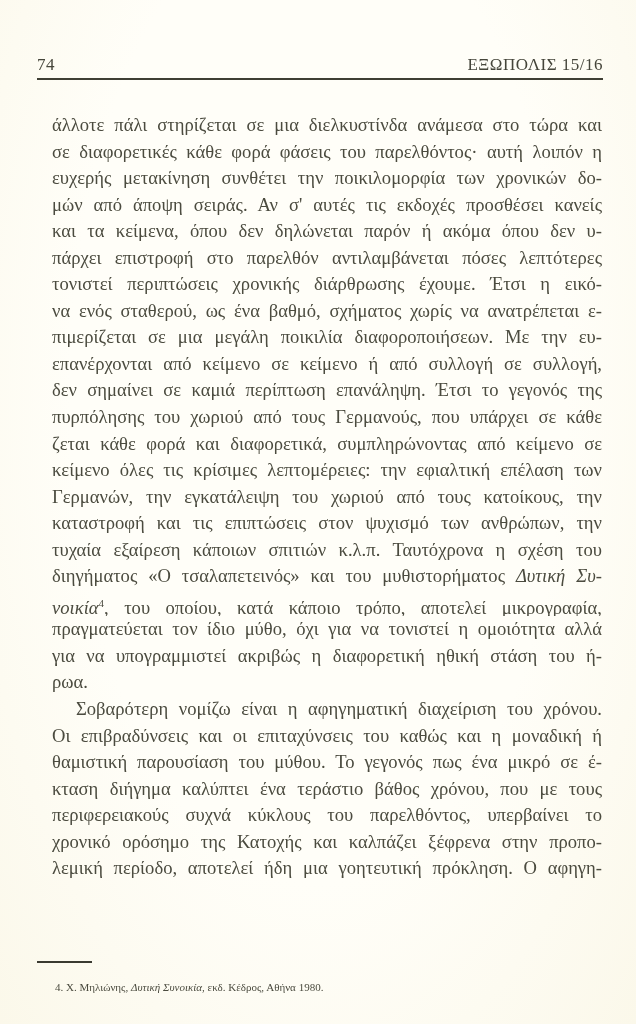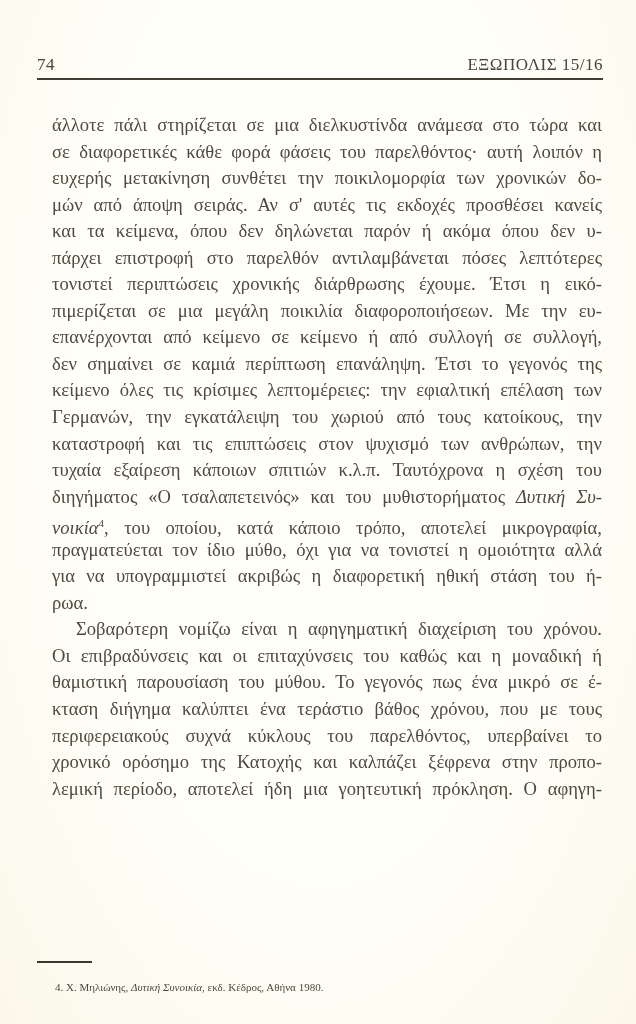--- a/index.html
+++ b/index.html
@@ -66,23 +66,26 @@
   </div>
 
   <div class="textblock" id="body-text">
       <div class="line"><span>άλλοτε πάλι στηρίζεται σε μια διελκυστίνδα ανάμεσα στο τώρα και</span></div>
       <div class="line"><span>σε διαφορετικές κάθε φορά φάσεις του παρελθόντος· αυτή λοιπόν η</span></div>
       <div class="line"><span>ευχερής μετακίνηση συνθέτει την ποικιλομορφία των χρονικών δο-</span></div>
       <div class="line"><span>μών από άποψη σειράς. Αν σ' αυτές τις εκδοχές προσθέσει κανείς</span></div>
       <div class="line"><span>και τα κείμενα, όπου δεν δηλώνεται παρόν ή ακόμα όπου δεν υ-</span></div>
       <div class="line"><span>πάρχει επιστροφή στο παρελθόν αντιλαμβάνεται πόσες λεπτότερες</span></div>
       <div class="line"><span>τονιστεί περιπτώσεις χρονικής διάρθρωσης έχουμε. Έτσι η εικό-</span></div>
+      <div class="line"><span>να ενός σταθερού, ως ένα βαθμό, σχήματος χωρίς να ανατρέπεται ε-</span></div>
       <div class="line"><span>πιμερίζεται σε μια μεγάλη ποικιλία διαφοροποιήσεων. Με την ευ-</span></div>
       <div class="line"><span>επανέρχονται από κείμενο σε κείμενο ή από συλλογή σε συλλογή,</span></div>
       <div class="line"><span>δεν σημαίνει σε καμιά περίπτωση επανάληψη. Έτσι το γεγονός της</span></div>
+      <div class="line"><span>πυρπόλησης του χωριού από τους Γερμανούς, που υπάρχει σε κάθε</span></div>
+      <div class="line"><span>ζεται κάθε φορά και διαφορετικά, συμπληρώνοντας από κείμενο σε</span></div>
       <div class="line"><span>κείμενο όλες τις κρίσιμες λεπτομέρειες: την εφιαλτική επέλαση των</span></div>
       <div class="line"><span>Γερμανών, την εγκατάλειψη του χωριού από τους κατοίκους, την</span></div>
       <div class="line"><span>καταστροφή και τις επιπτώσεις στον ψυχισμό των ανθρώπων, την</span></div>
       <div class="line"><span>τυχαία εξαίρεση κάποιων σπιτιών κ.λ.π. Ταυτόχρονα η σχέση του</span></div>
       <div class="line"><span>διηγήματος «Ο τσαλαπετεινός» και του μυθιστορήματος </span><span class="it">Δυτική Συ-</span></div>
       <div class="line"><span class="it">νοικία</span><span class="sup">4</span><span>, του οποίου, κατά κάποιο τρόπο, αποτελεί μικρογραφία,</span></div>
       <div class="line"><span>πραγματεύεται τον ίδιο μύθο, όχι για να τονιστεί η ομοιότητα αλλά</span></div>
       <div class="line"><span>για να υπογραμμιστεί ακριβώς η διαφορετική ηθική στάση του ή-</span></div>
       <div class="line end"><span>ρωα.</span></div>
       <div class="line indent"><span>Σοβαρότερη νομίζω είναι η αφηγηματική διαχείριση του χρόνου.</span></div>

